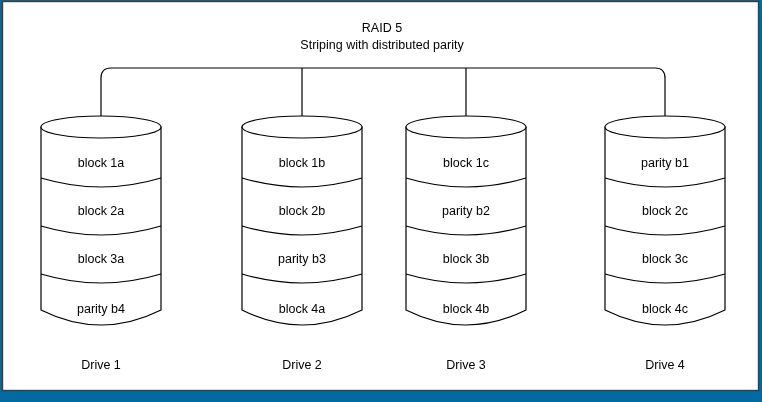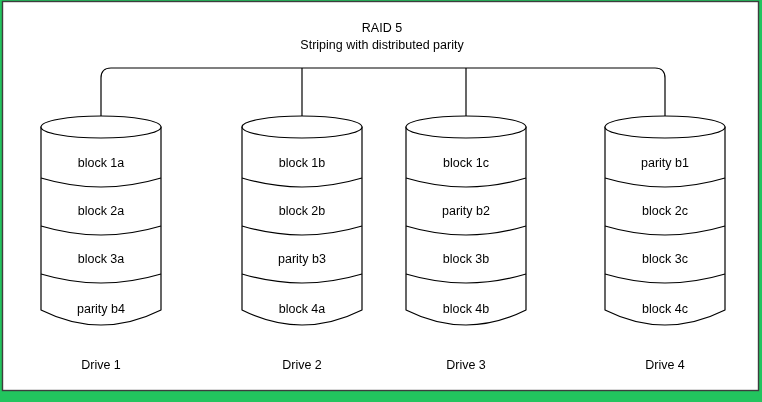--- a/index.html
+++ b/index.html
@@ -7,21 +7,21 @@
     padding: 0;
     background: #ffffff;
   }
   body {
     font-family: "Liberation Sans", sans-serif;
   }
   #canvas {
     position: relative;
     width: 762px;
     height: 402px;
-    background: #22c55e;
+    background: #0369a1;
     overflow: hidden;
   }
   #diagram-svg {
     position: absolute;
     left: 0;
     top: 0;
     width: 762px;
     height: 402px;
   }
   .frame-rect {

